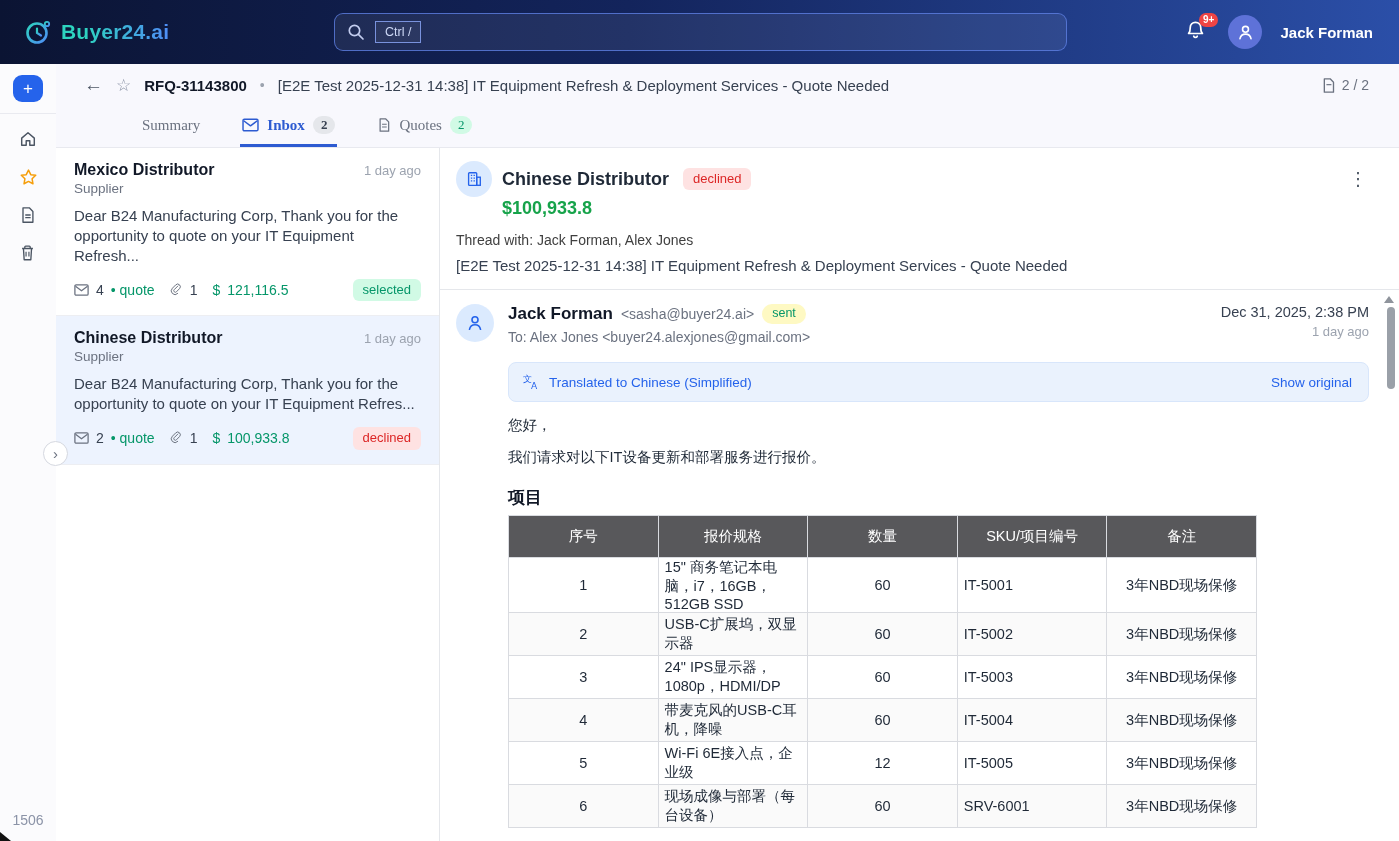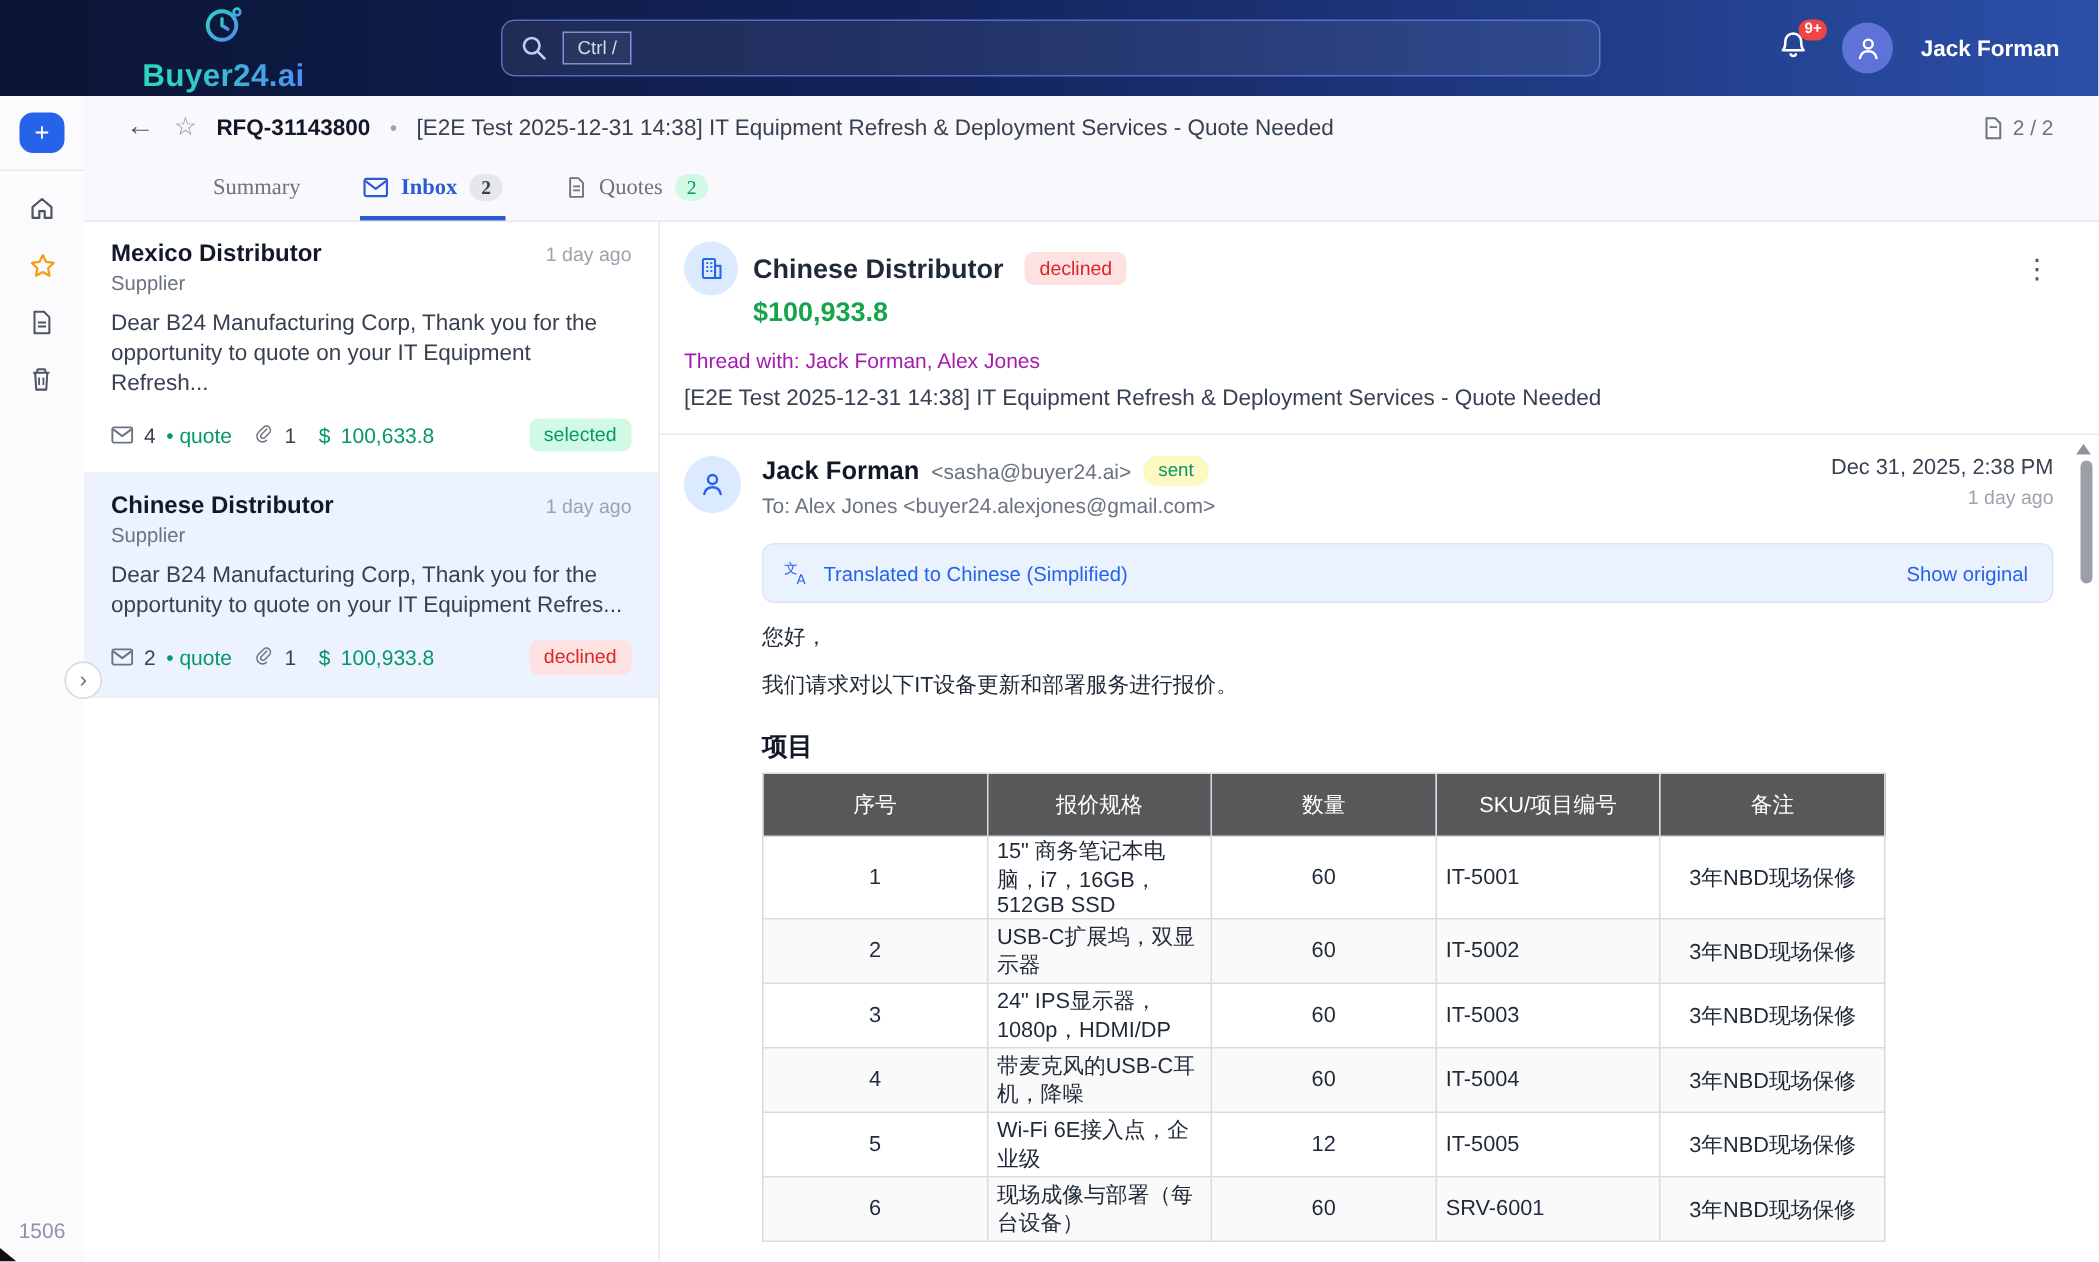--- a/index.html
+++ b/index.html
@@ -3,21 +3,21 @@
 <meta charset="utf-8">
 <style>
   * { margin:0; padding:0; box-sizing:border-box; }
   html,body { width:1399px; height:841px; overflow:hidden; }
   body { font-family:"Liberation Sans","DejaVu Sans",sans-serif; background:#ffffff; color:#1f2937; }
   .app { width:1399px; height:841px; display:flex; flex-direction:column; }
 
   
   .navbar { height:64px; flex:0 0 64px; display:flex; align-items:center; padding:0 26px 0 24px;
             background:linear-gradient(90deg,#0b1433 0%,#13245c 45%,#2b4fa8 100%); }
-  .brand { display:flex; align-items:center; gap:9px; min-width:250px;flex-direction:column; }
+  .brand { display:flex; align-items:center; gap:9px; min-width:250px; }
   .brand-text { font-size:21px; font-weight:bold; letter-spacing:.2px; color:#2dd4bf;
                 background:linear-gradient(90deg,#2dd4bf 20%,#4f8df6 100%);
                 -webkit-background-clip:text; background-clip:text; -webkit-text-fill-color:transparent; }
   .searchbar { flex:0 0 733px; height:38px; margin-left:60px; display:flex; align-items:center; gap:10px;
                background:rgba(255,255,255,.07); border:1px solid rgba(92,126,226,.8); border-radius:9px; padding:0 10px 0 12px; }
   .searchbar input { flex:1; background:transparent; border:none; outline:none; color:#e5eaf8; font-size:15px; font-family:inherit; }
   .searchbar input::placeholder { color:#9fb0dd; }
   .kbd { border:1px solid rgba(130,156,235,.9); background:rgba(255,255,255,.05); color:#cdd8f6;
          font-size:12.5px; border-radius:0; padding:3px 9px; white-space:nowrap; }
   .nav-right { margin-left:auto; display:flex; align-items:center; gap:18px; }
@@ -76,21 +76,21 @@
                 display:flex; align-items:center; justify-content:center; color:#6b7280; font-size:15px; cursor:pointer; z-index:5; }
 
   
   .thread-panel { flex:1; display:flex; flex-direction:column; min-width:0; background:#fff; }
   .t-header { flex:0 0 142px; border-bottom:1px solid #e5e7eb; padding:13px 26px 0 16px; }
   .th-top { display:flex; align-items:center; gap:10px; }
   .sup-avatar { width:36px; height:36px; border-radius:50%; background:#dbeafe; display:flex; align-items:center; justify-content:center; flex:0 0 36px; }
   .sup-name { font-size:18px; font-weight:bold; color:#1f2937; }
   .kebab { margin-left:auto; font-size:18px; color:#4b5563; cursor:pointer; letter-spacing:0; line-height:1; padding:2px 6px; }
   .t-price { margin-left:46px; margin-top:1px; font-size:18px; font-weight:bold; color:#16a34a; }
-  .t-with { margin-top:13px; font-size:14px; color:#a21caf; }
+  .t-with { margin-top:13px; font-size:14px; color:#404040; }
   .t-subj { margin-top:9px; font-size:15px; color:#374151; }
 
   .email-wrap { flex:1; position:relative; overflow:hidden; padding:14px 30px 0 16px; }
   .em-head { display:flex; align-items:flex-start; gap:14px; }
   .em-avatar { width:38px; height:38px; border-radius:50%; background:#dbeafe; display:flex; align-items:center; justify-content:center; flex:0 0 38px; }
   .em-line1 { display:flex; align-items:center; gap:8px; }
   .em-sender { font-size:17px; font-weight:bold; color:#111827; }
   .em-addr { font-size:14px; color:#6b7280; }
   .sent-pill { background:#fef9c3; color:#059669; font-size:12.5px; border-radius:999px; padding:3px 10px; line-height:1.1; }
   .em-to { font-size:14px; color:#6b7280; margin-top:5px; }
@@ -281,21 +281,21 @@
               </span>
               <span>4</span>
               <span class="q-green">• quote</span>
               <span class="gap-l">
                 <svg width="13" height="14" viewBox="0 0 16 18">
                     <path d="M11.5 4.5 L6 10 a2.3 2.3 0 0 0 3.3 3.3 L14 8.5 a4 4 0 0 0 -5.7 -5.7 L3.2 7.9 a5.6 5.6 0 0 0 8 8" fill="none" stroke="#6b7280" stroke-width="1.5" stroke-linecap="round" transform="scale(0.85)"></path>
                   </svg>
               </span>
               <span>1</span>
               <span class="amt gap-l">$</span>
-              <span class="amt">100,633.8</span>
+              <span class="amt">121,116.5</span>
               <span class="status-pill st-selected">selected</span>
             </div>
           </div>
 
           <div class="msg-item selected">
             <div class="mi-top">
               <span class="mi-name">Chinese Distributor</span>
               <span class="mi-time">1 day ago</span>
             </div>
             <div class="mi-role">Supplier</div>

